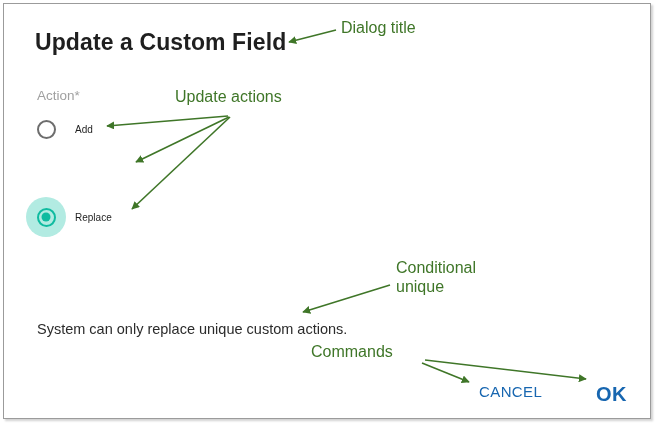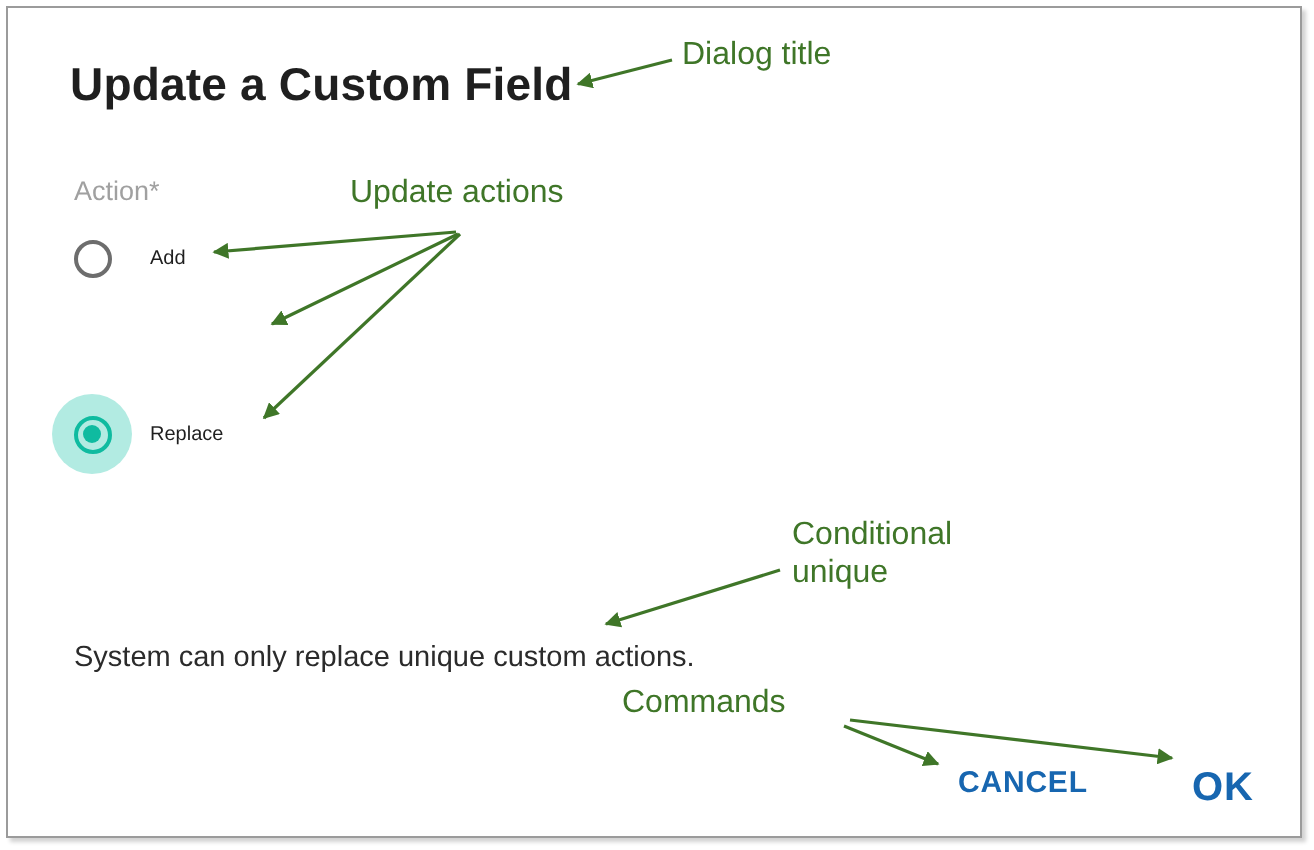--- a/index.html
+++ b/index.html
@@ -157,21 +157,21 @@
     color: #2b2b2b;
     white-space: nowrap;
   }
 
   
   #cancel-button {
     position: absolute;
     left: 475px;
     top: 379px;
     font-size: 15px;
-    font-weight: bold;
+    font-weight: normal;
     color: #1766b0;
     letter-spacing: 0.4px;
     cursor: pointer;
     white-space: nowrap;
   }
   #ok-button {
     position: absolute;
     left: 592px;
     top: 379px;
     font-size: 20px;

